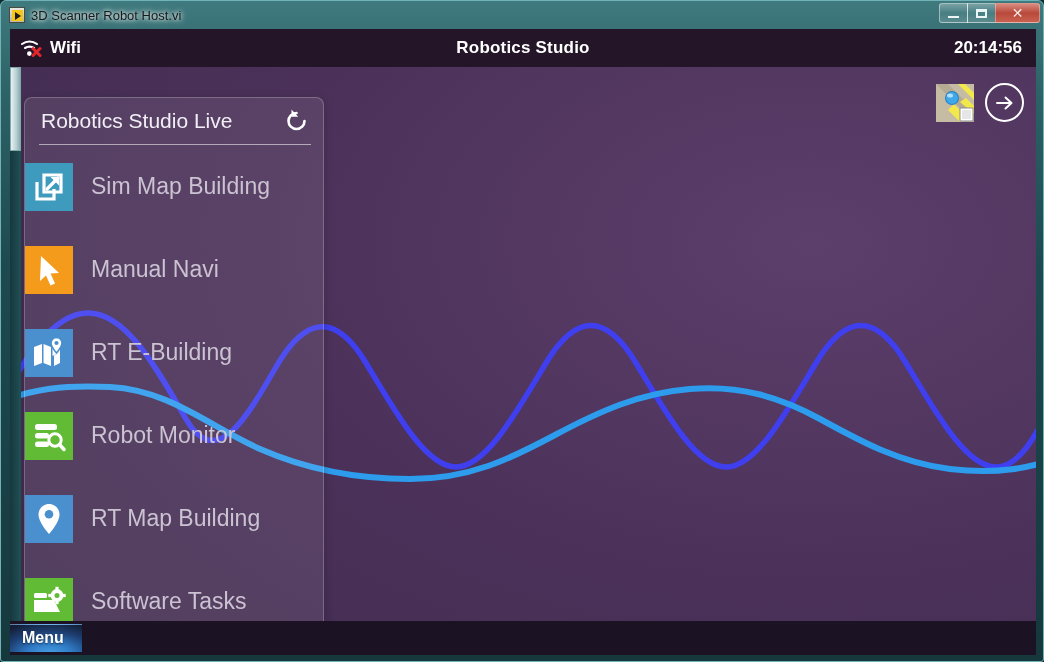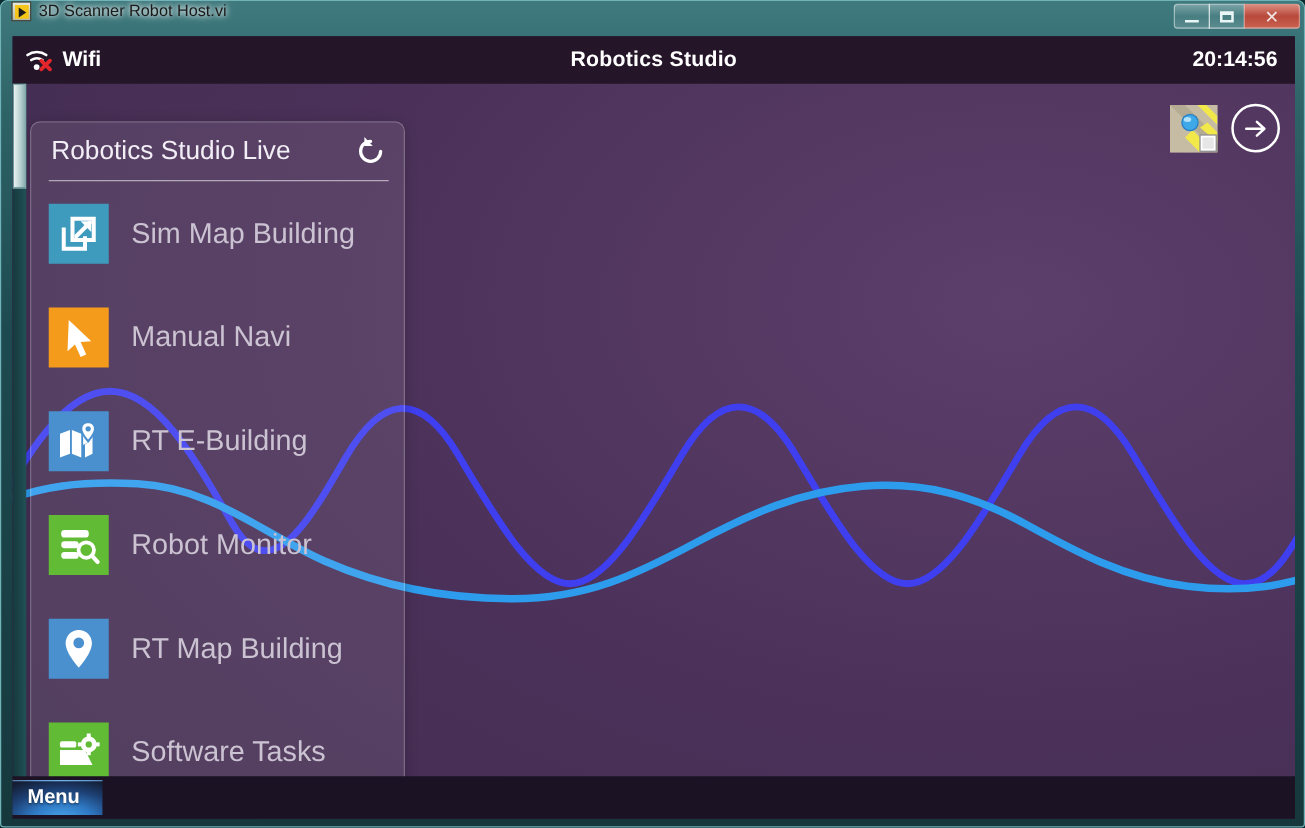--- a/index.html
+++ b/index.html
@@ -13,21 +13,21 @@
   
   #window-frame {
     position: absolute; left: 0; top: 0;
     width: 1044px; height: 662px;
     background: linear-gradient(180deg,#3f7a7e 0%, #2d6266 14%, #1d4a50 40%, #16383d 100%);
     border: 1px solid #6fb3b8;
     border-radius: 6px 6px 3px 3px;
   }
   #titlebar {
     position: absolute; left: 0; top: 0; width: 100%; height: 28px;
-    display: flex; 
+    display: flex; align-items: center;
   }
   #title-icon {
     width: 16px; height: 16px; margin-left: 8px; margin-right: 6px;
     position: relative;
     background: linear-gradient(180deg,#e8e8e0,#b8b8a8);
     border: 1px solid #4a4a40;
     flex: 0 0 auto;
   }
   #title-icon::before {
     content: ""; position: absolute; left: 2px; top: 2px;
@@ -148,21 +148,21 @@
   #panel-title {
     font-size: 21px; color: #f2eef6; flex: 1 1 auto; white-space: nowrap;
   }
   #refresh-icon { width: 28px; height: 28px; flex: 0 0 auto; }
   #panel-divider {
     height: 1px; margin: 0 12px 0 14px;
     background: rgba(255,255,255,.55);
   }
   .menu-item {
     height: 83px; display: flex; align-items: center;
-    padding-left: 14px; gap: 18px;
+    gap: 18px;
   }
   .menu-icon {
     width: 48px; height: 48px; flex: 0 0 auto;
     display: flex; align-items: center; justify-content: center;
   }
   .menu-label {
     font-size: 23px; color: #cbc2d2; white-space: nowrap;
   }
 
   

